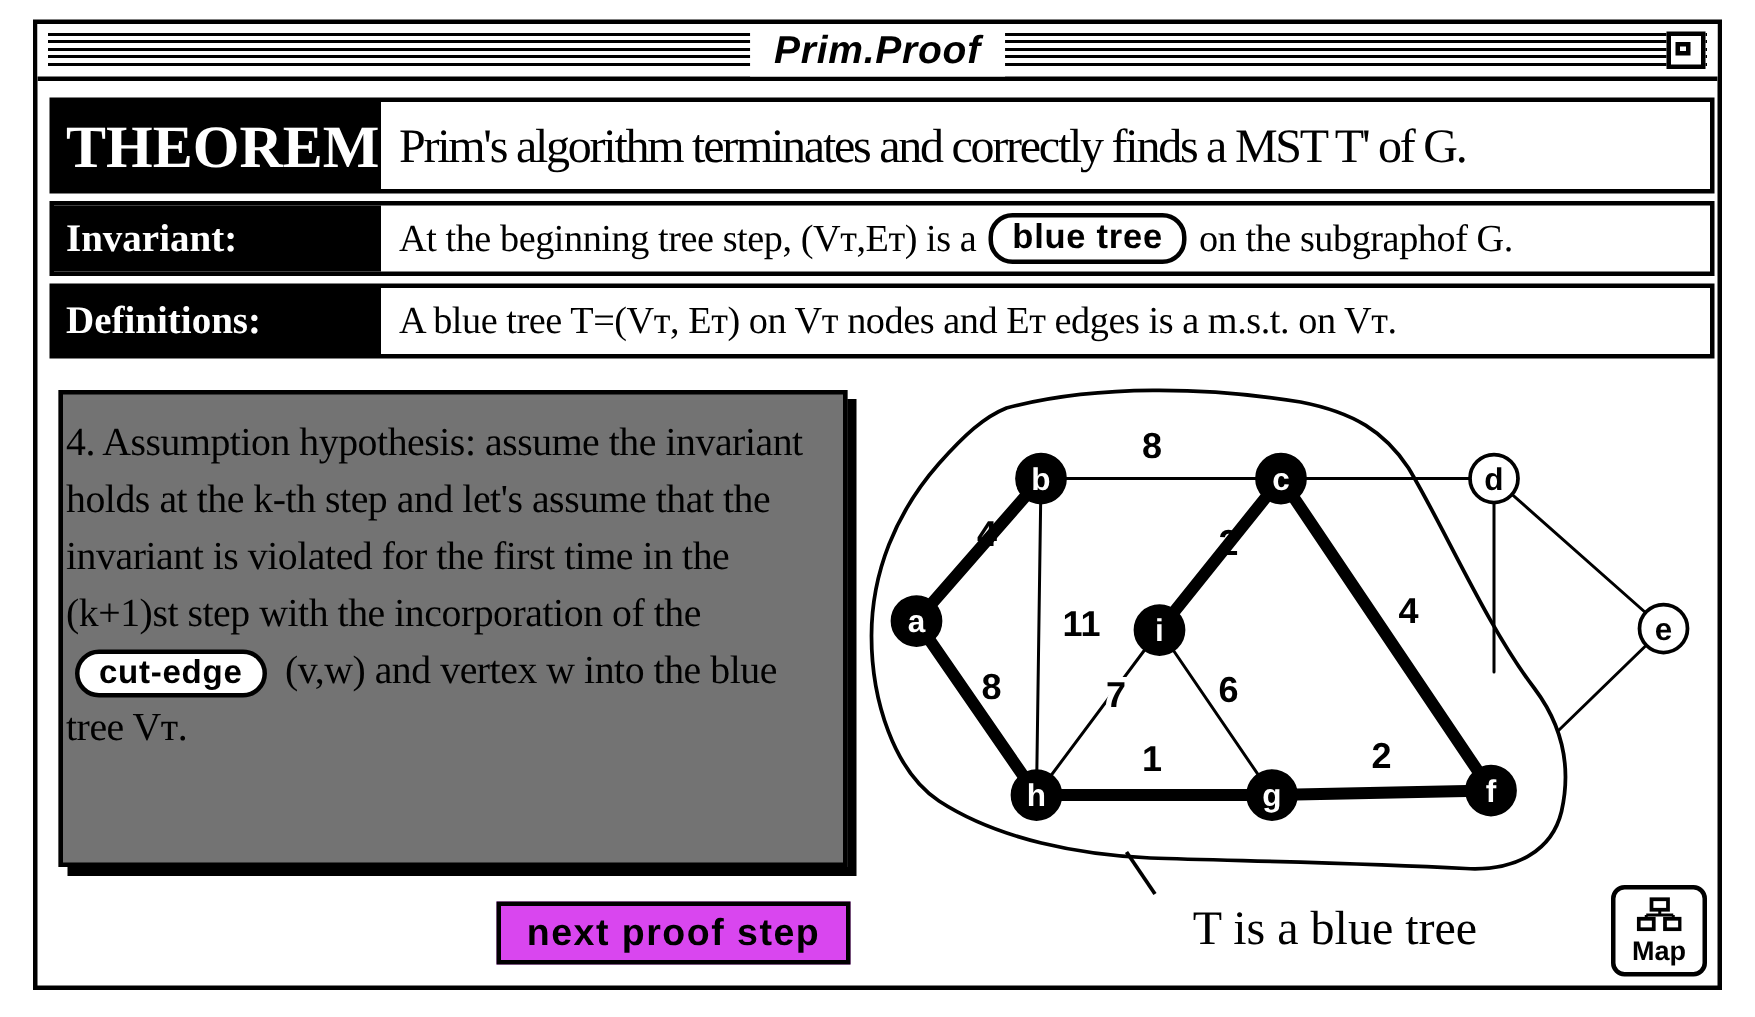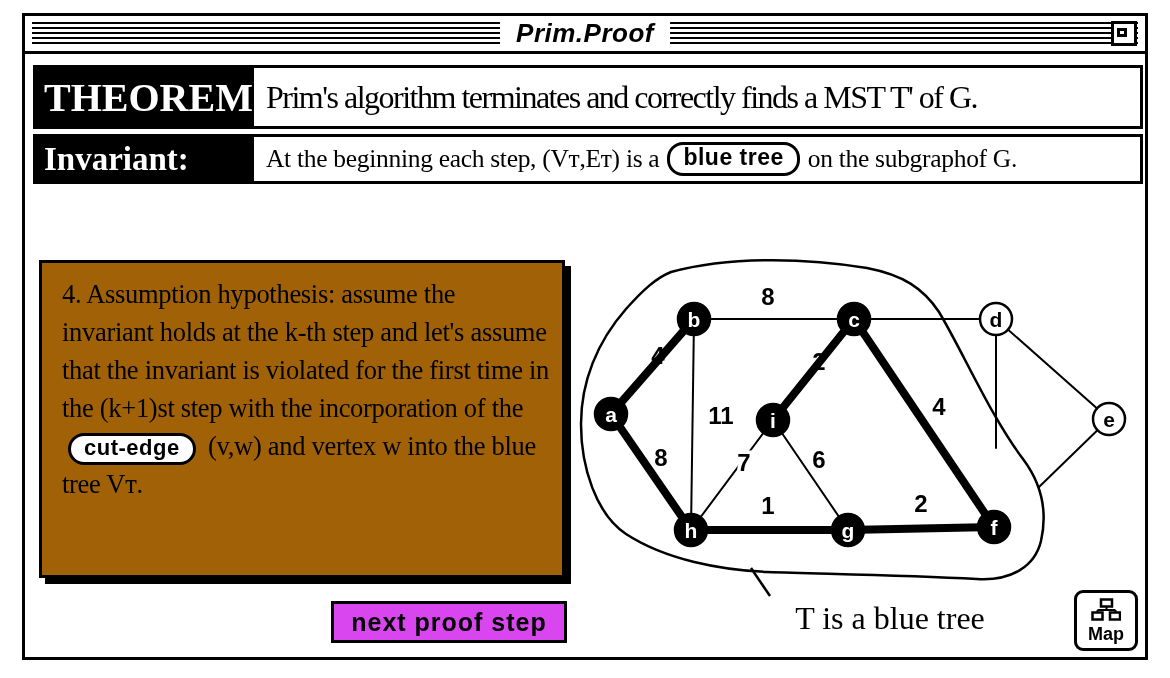--- a/index.html
+++ b/index.html
@@ -22,30 +22,30 @@
   
   .srow{position:absolute;left:8px;width:1110px;border:3px solid #000;background:#fff;display:flex;align-items:stretch;}
   .srow .lbl{background:#000;color:#fff;display:flex;align-items:center;padding:0 10px 0 8px;
     font-weight:bold;white-space:nowrap;}
   .srow .txt{flex:1;display:flex;align-items:center;padding:0 6px 0 12px;white-space:nowrap;}
   .row-theorem{top:49px;height:64px;}
   .row-theorem .lbl{font-size:40px;width:218px;}
   .row-theorem .txt{font-size:32px;letter-spacing:-1.5px;}
   .row-invariant{top:118px;height:50px;}
   .row-definitions{top:173px;height:50px;}
-  .row-invariant .lbl,.row-definitions .lbl{font-size:33px;width:218px;}
+  .row-invariant .lbl,.row-definitions .lbl{font-size:26px;width:218px;}
   .row-invariant .txt,.row-definitions .txt{font-size:25.5px;letter-spacing:-0.3px;}
 
   .chip{display:inline-block;border:3px solid #000;border-radius:16px;padding:0px 13px 2px 13px;margin:16px 8px;
     font-family:"Liberation Sans","DejaVu Sans",sans-serif;font-weight:bold;font-size:23px;letter-spacing:0.5px;
     white-space:nowrap;background:#fff;line-height:1.1;}
 
   
   .textbox{position:absolute;left:14px;top:244px;width:526px;height:318px;border:3px solid #000;
-    box-shadow:6px 6px 0 #000;background:#a16207;padding:12px 10px 0 20px;
+    box-shadow:6px 6px 0 #000;background:#737373;padding:12px 10px 0 2px;
     font-size:26.5px;line-height:38px;letter-spacing:-0.3px;}
   .textbox .chip{font-size:22px;margin:0 6px;}
 
   
   .next-btn{position:absolute;left:306px;top:585px;width:236px;height:42px;border:3px solid #000;background:#d946ef;
     display:flex;align-items:center;justify-content:center;
     font-family:"Liberation Sans","DejaVu Sans",sans-serif;font-weight:bold;font-size:25px;letter-spacing:1px;cursor:pointer;}
   .map-btn{position:absolute;left:1049px;top:574px;width:64px;height:61px;border:3px solid #000;border-radius:9px;
     background:#fff;display:flex;flex-direction:column;align-items:center;justify-content:center;cursor:pointer;}
   .map-btn .map-label{font-family:Liberation Sans, sans-serif;font-weight:bold;font-size:18px;line-height:18px;margin-top:1px;}
@@ -72,26 +72,30 @@
   </div>
 
   <div class="srow row-theorem">
     <div class="lbl">THEOREM:</div>
     <div class="txt">Prim's algorithm terminates and correctly finds a MST T' of G.</div>
   </div>
 
   <div class="srow row-invariant">
     <div class="lbl">Invariant:</div>
     <div class="txt">
-      <span>At the beginning  each step, (Vᴛ,Eᴛ) is a</span>
+      <span>At the beginning  tree step, (Vᴛ,Eᴛ) is a</span>
       <span class="chip">blue tree</span>
       <span>on the subgraphof  G.</span>
     </div>
   </div>
 
+  <div class="srow row-definitions">
+    <div class="lbl">Definitions:</div>
+    <div class="txt">A blue tree T=(Vᴛ, Eᴛ) on Vᴛ nodes and Eᴛ edges is a m.s.t. on Vᴛ.</div>
+  </div>
 
   <div class="textbox">
     <span>4.  Assumption hypothesis:  assume the invariant holds at the k-th step and let's assume that the invariant is violated for the first time in the (k+1)st step with the incorporation of the</span>
     <span class="chip">cut-edge</span>
     <span>(v,w) and vertex w into the blue tree Vᴛ.</span>
   </div>
 
   <div class="graph-wrap">
     <svg id="graph-svg" width="582" height="348" viewBox="0 0 582 348">
         <path d="M 100 20 C 160 4 235 6 296 16 C 332 23 352 36 368 60 C 392 100 420 165 452 207 C 470 231 477 258 470 289 C 464 314 441 329 406 327 C 330 323 255 322 196 320 C 150 318 95 308 55 282 C 25 262 10 215 10 172 C 10 130 26 90 55 57 C 72 38 85 26 100 20 Z" fill="none" stroke="#000000" stroke-width="2.5"></path>

